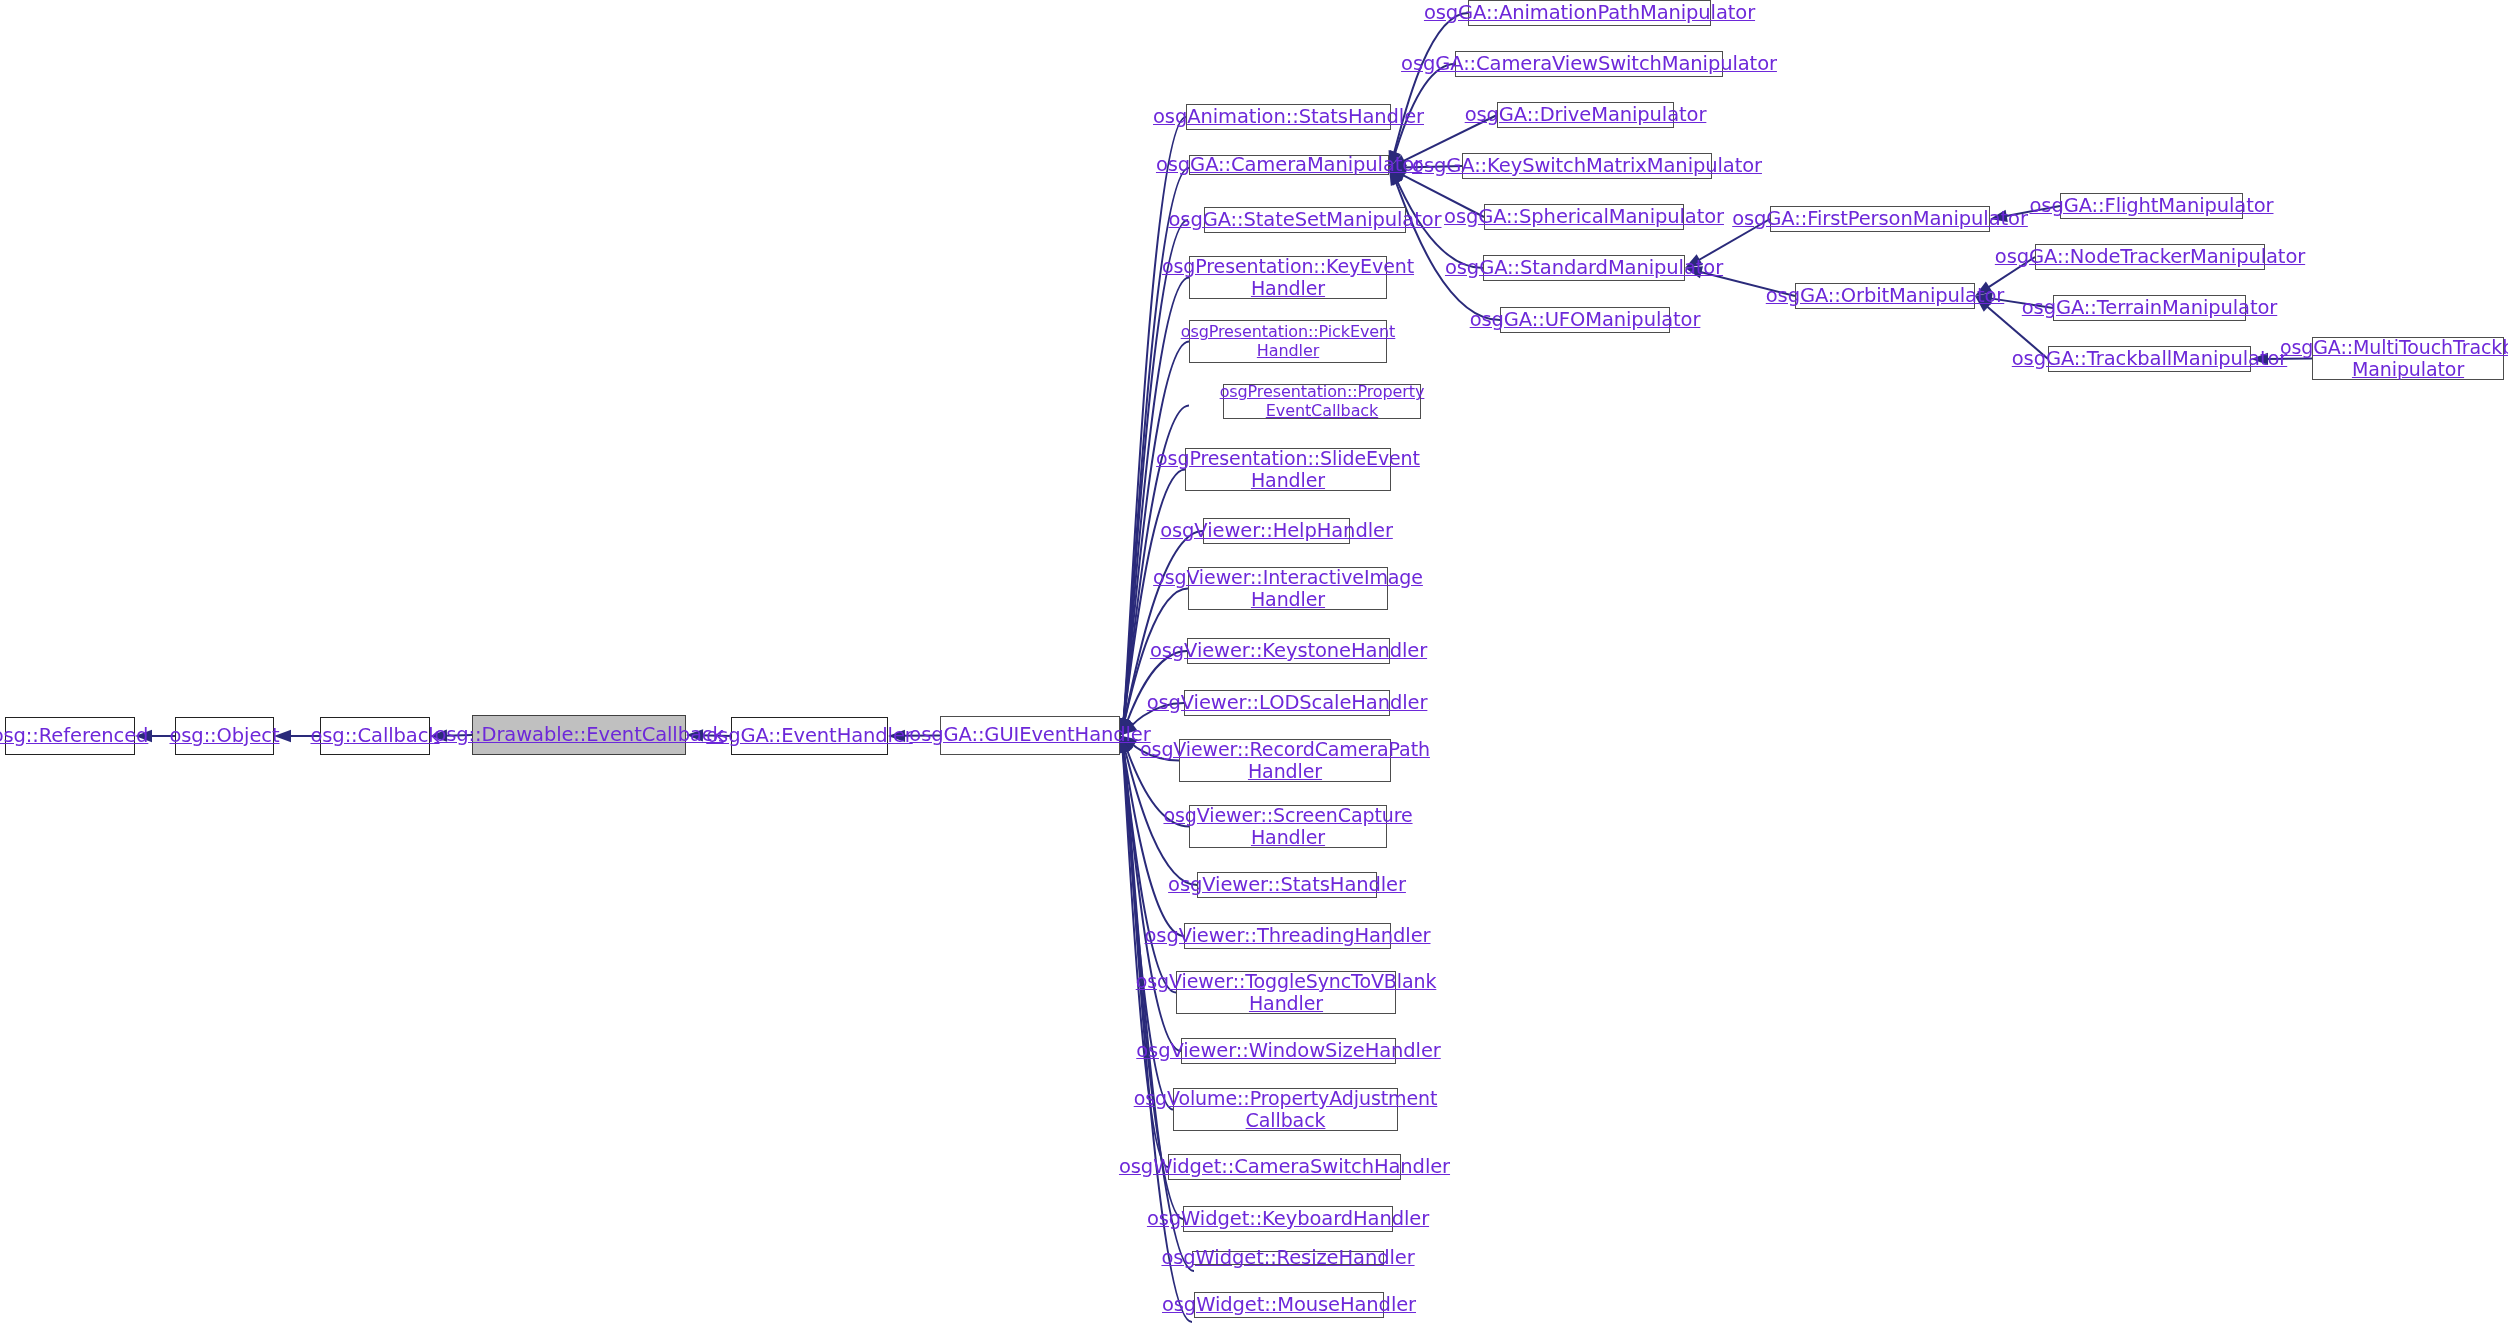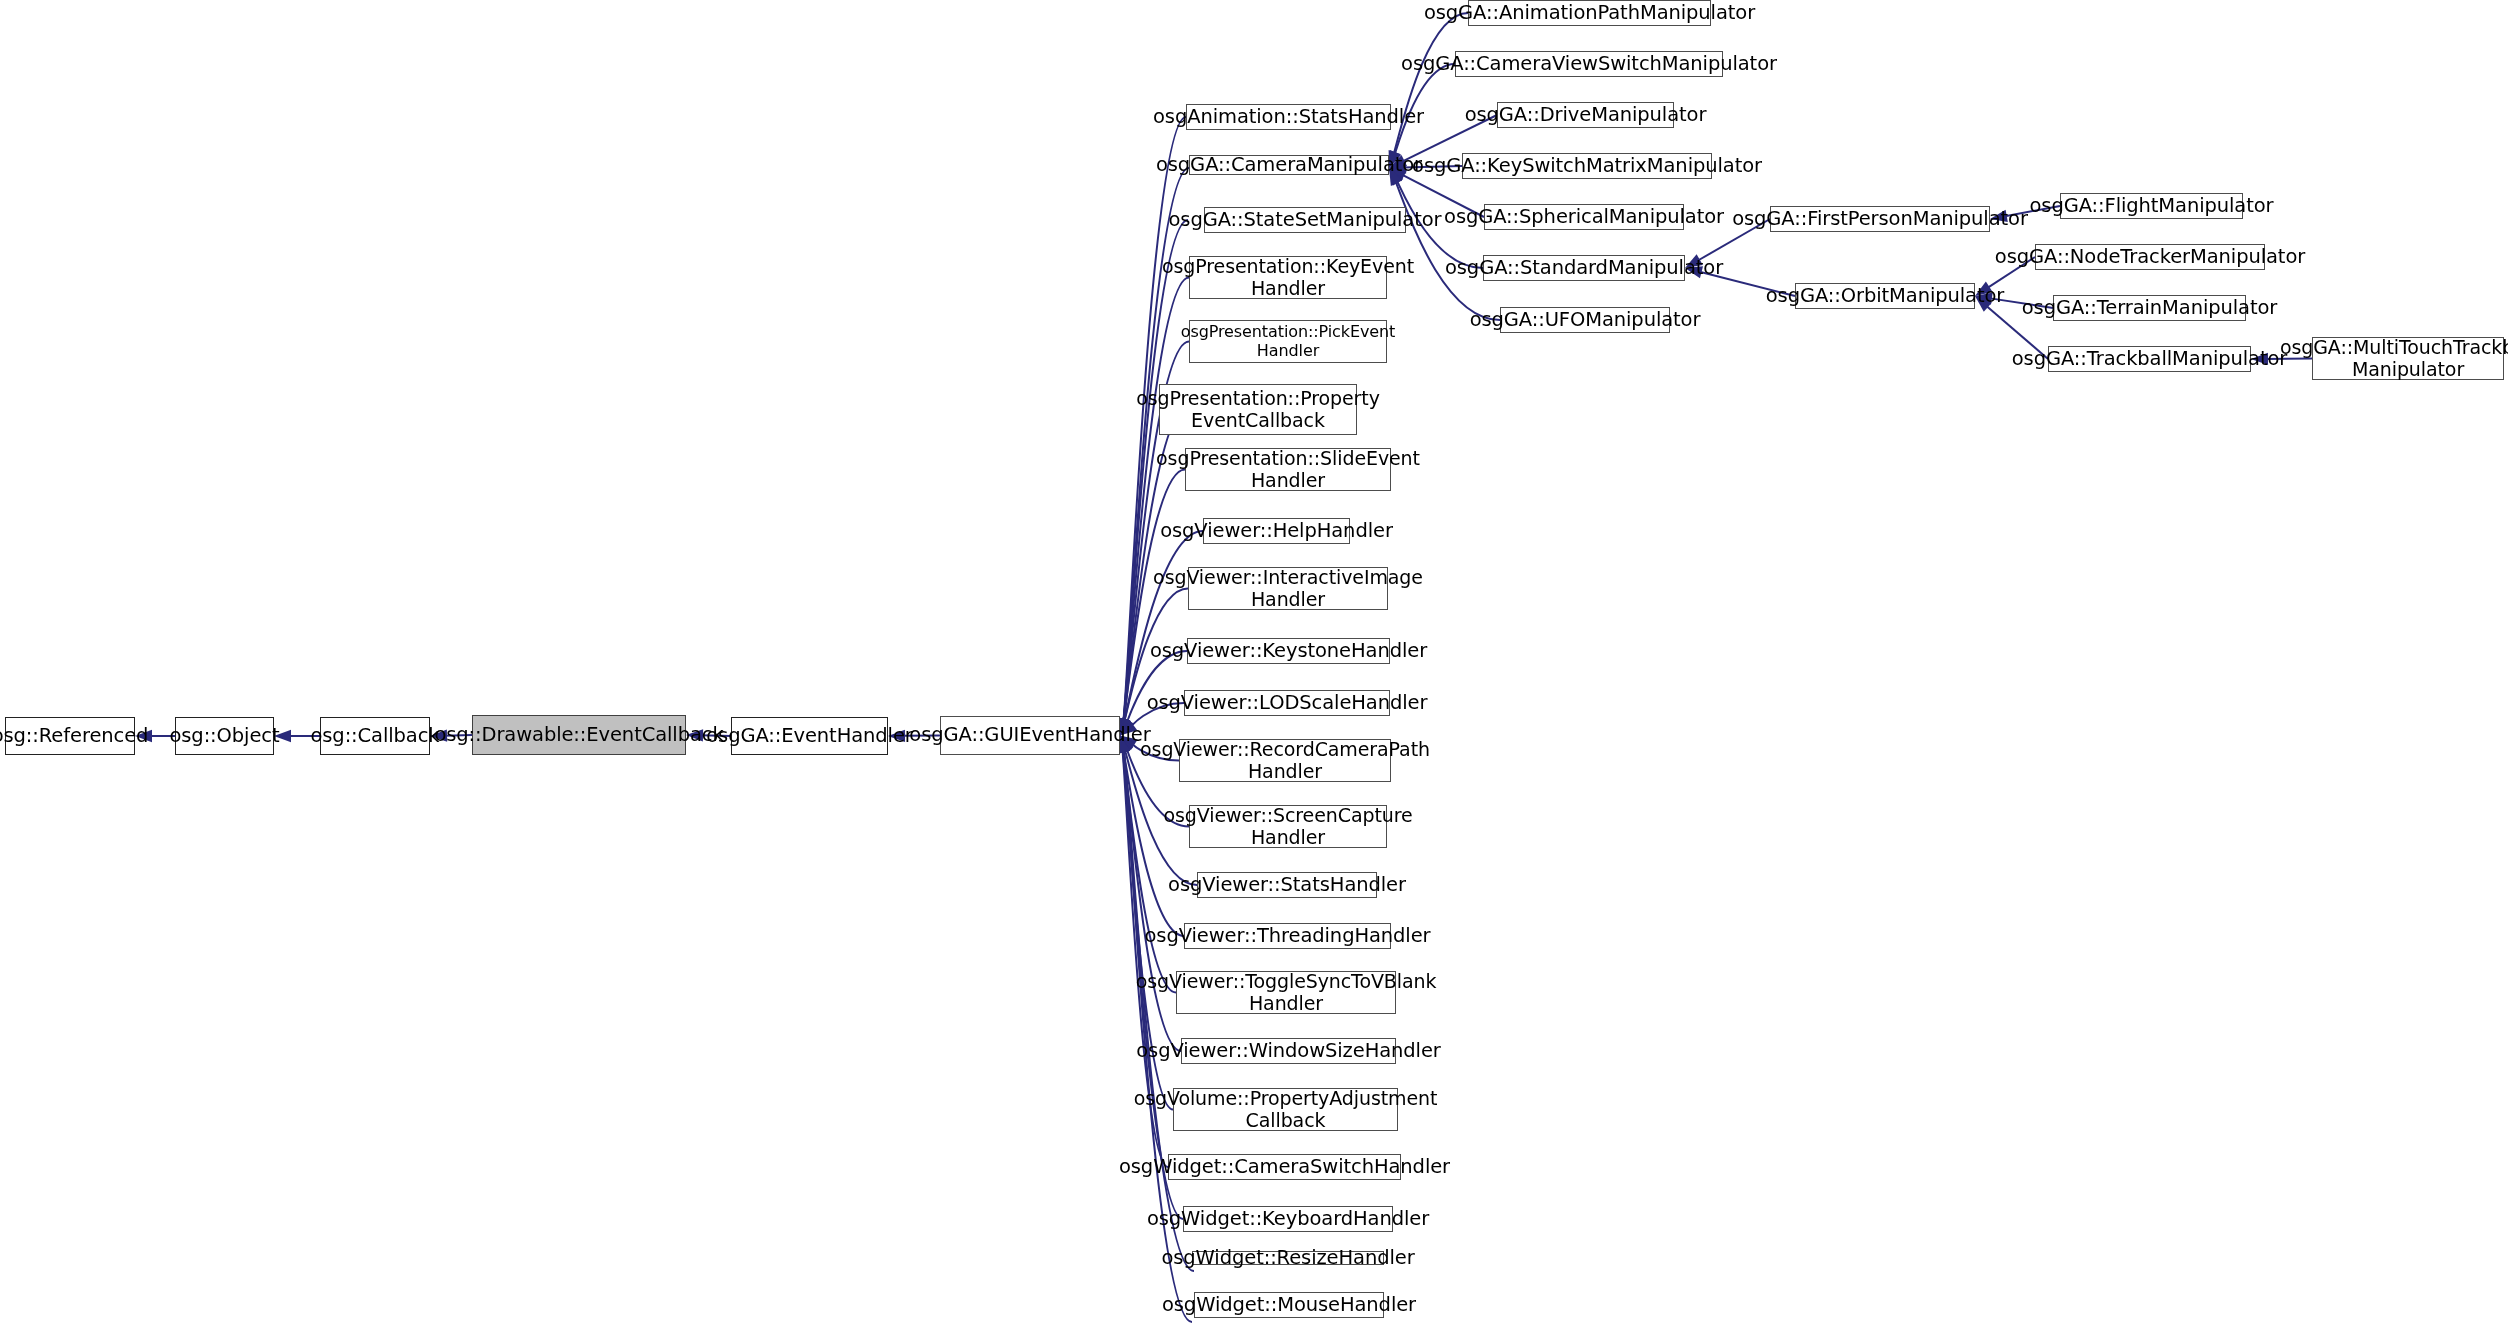--- a/index.html
+++ b/index.html
@@ -22,31 +22,32 @@
     top: 0;
     width: 2508px;
     height: 1341px;
     pointer-events: none;
   }
   .node {
     position: absolute;
     box-sizing: border-box;
     border: 1.6px solid #4d4d4d;
     background: #ffffff;
-    color: #000000;
+    color: #6d28d9;
     font-size: 19.5px;
     line-height: 1.13;
     display: flex;
     align-items: center;
     justify-content: center;
     text-align: center;
     white-space: pre-line;
     letter-spacing: -0.1px;
     padding: 0 5px;
     z-index: 5;
+    text-decoration: underline;
   }
   .node.highlight {
     background: #c0c0c0;
     border-color: #404040;
   }
   .node.thin {
     border-width: 1.4px;
     border-color: #222222;
   }
 </style>
@@ -144,21 +145,21 @@
     <div class="node highlight" style="left: 472px; top: 715px; width: 214px; height: 40px;"><span>osg::Drawable::EventCallback</span></div>
     <div class="node thin" style="left: 731px; top: 717px; width: 157px; height: 38px;"><span>osgGA::EventHandler</span></div>
     <div class="node" style="left: 940px; top: 716px; width: 180px; height: 39px;"><span>osgGA::GUIEventHandler</span></div>
     <div class="node" style="left: 1186px; top: 104px; width: 205px; height: 26px;"><span>osgAnimation::StatsHandler</span></div>
     <div class="node" style="left: 1189px; top: 155px; width: 200px; height: 20px;"><span>osgGA::CameraManipulator</span></div>
     <div class="node" style="left: 1188px; top: 207px; width: 202px; height: 26px; margin-left: 16px;"><span>osgGA::StateSetManipulator</span></div>
     <div class="node" style="left: 1189px; top: 256px; width: 198px; height: 43px; font-size: 19px;"><span>osgPresentation::KeyEvent
 Handler</span></div>
     <div class="node" style="left: 1189px; top: 320px; width: 198px; height: 43px; font-size: 16px;"><span>osgPresentation::PickEvent
 Handler</span></div>
-    <div class="node" style="left: 1159px; top: 384px; width: 198px; height: 51px; font-size: 19px;"><span>osgPresentation::Property
+    <div class="node" style="left: 1223px; top: 384px; width: 198px; height: 35px; font-size: 16px;"><span>osgPresentation::Property
 EventCallback</span></div>
     <div class="node" style="left: 1185px; top: 448px; width: 206px; height: 43px; font-size: 19px;"><span>osgPresentation::SlideEvent
 Handler</span></div>
     <div class="node" style="left: 1203px; top: 518px; width: 147px; height: 26px;"><span>osgViewer::HelpHandler</span></div>
     <div class="node" style="left: 1188px; top: 567px; width: 200px; height: 43px; font-size: 19px;"><span>osgViewer::InteractiveImage
 Handler</span></div>
     <div class="node" style="left: 1187px; top: 638px; width: 203px; height: 26px;"><span>osgViewer::KeystoneHandler</span></div>
     <div class="node" style="left: 1184px; top: 690px; width: 206px; height: 26px;"><span>osgViewer::LODScaleHandler</span></div>
     <div class="node" style="left: 1179px; top: 739px; width: 212px; height: 43px; font-size: 19px;"><span>osgViewer::RecordCameraPath
 Handler</span></div>

